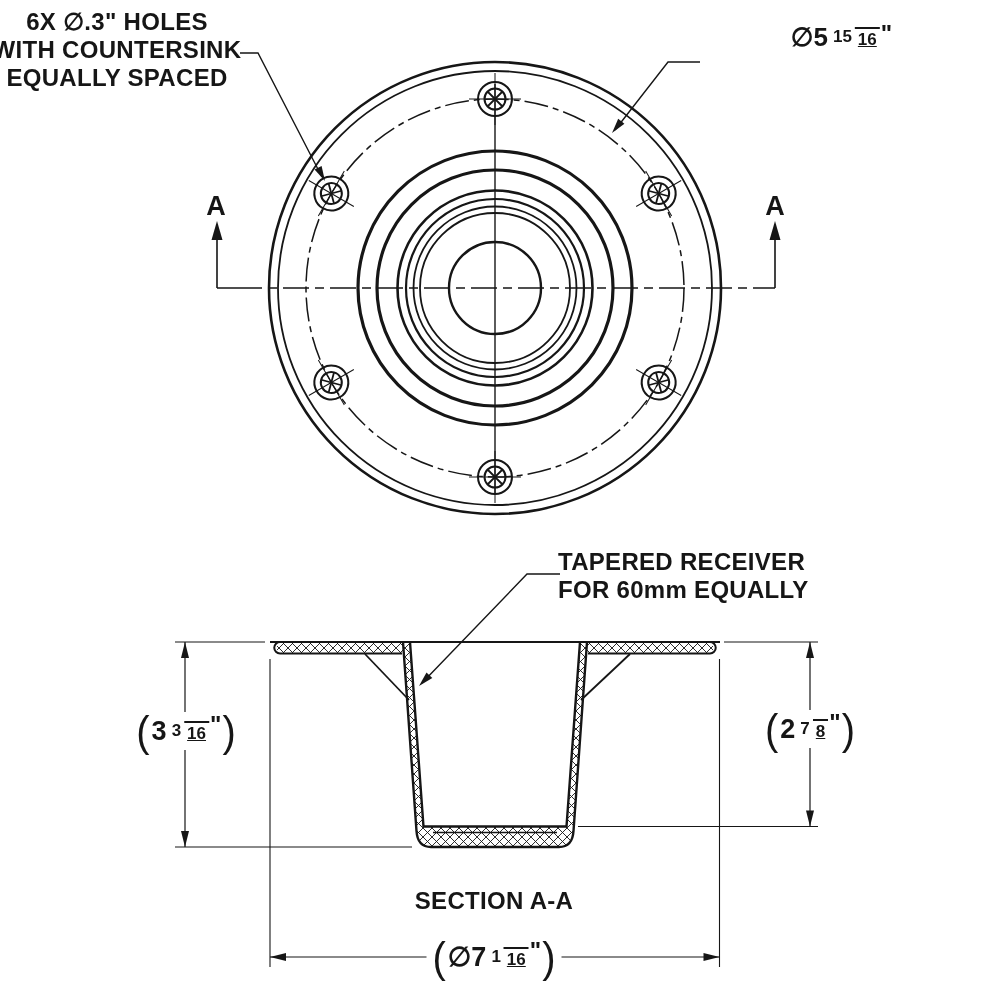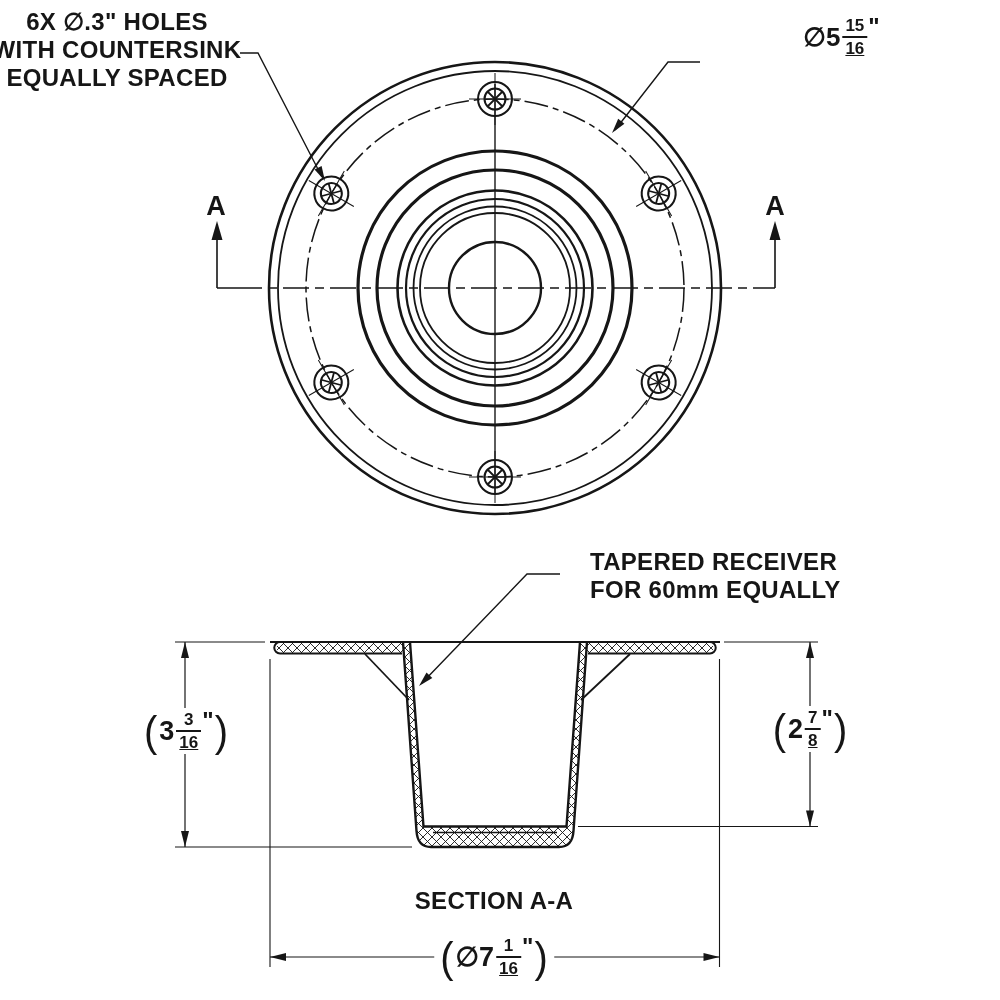--- a/index.html
+++ b/index.html
@@ -10,21 +10,21 @@
   .canvas svg{position:absolute;left:0;top:0;}
   .txt{position:absolute;white-space:nowrap;color:#161616;}
   .center{transform:translate(-50%,-50%);}
   .note{font-size:24px;font-weight:700;letter-spacing:.3px;line-height:28px;text-align:center;}
   .note.left-align{text-align:left;}
   .a-marker{font-size:27px;font-weight:700;}
   .dim{display:inline-flex;align-items:center;font-size:27px;font-weight:700;line-height:1;}
   .dim.masked{background:#fff;padding:3px 5px;}
   .paren{font-size:40px;font-weight:400;line-height:.8;transform:scaleY(1.05);padding:0 1px;}
   .whole{padding:0 1px;}
-  .frac{display:inline-flex;flex-direction:column;align-items:center;font-size:17px;line-height:1;margin:0 1px;}
+  .frac{display:inline-flex;flex-direction:row;align-items:center;font-size:17px;line-height:1;margin:0 1px;}
   .frac .num{padding:0 3px 2px;}
   .frac .den{border-top:2.5px solid #161616;padding:2px 3px 0;text-decoration:underline;}
   .unit{align-self:flex-start;margin-top:-2px;font-size:24px;}
   .dia-note{font-size:26px;}
 </style>
 </head>
 <body>
 
 <div class="canvas">
 
@@ -179,21 +179,21 @@
     <span class="frac">
       <span class="num">15</span>
       <span class="den">16</span>
     </span>
     <span class="unit">"</span>
   </div>
 
   <div class="txt center a-marker" style="left:216px;top:206px;">A</div>
   <div class="txt center a-marker" style="left:775px;top:206px;">A</div>
 
-  <div class="txt note left-align" style="left:590px;top:548px;">
+  <div class="txt note left-align" style="left:558px;top:548px;">
     <div>TAPERED RECEIVER</div>
     <div>FOR 60mm EQUALLY</div>
   </div>
 
   <div class="txt center dim masked" style="left:186px;top:731px;">
     <span class="paren">(</span>
     <span class="whole">3</span>
     <span class="frac">
       <span class="num">3</span>
       <span class="den">16</span>

